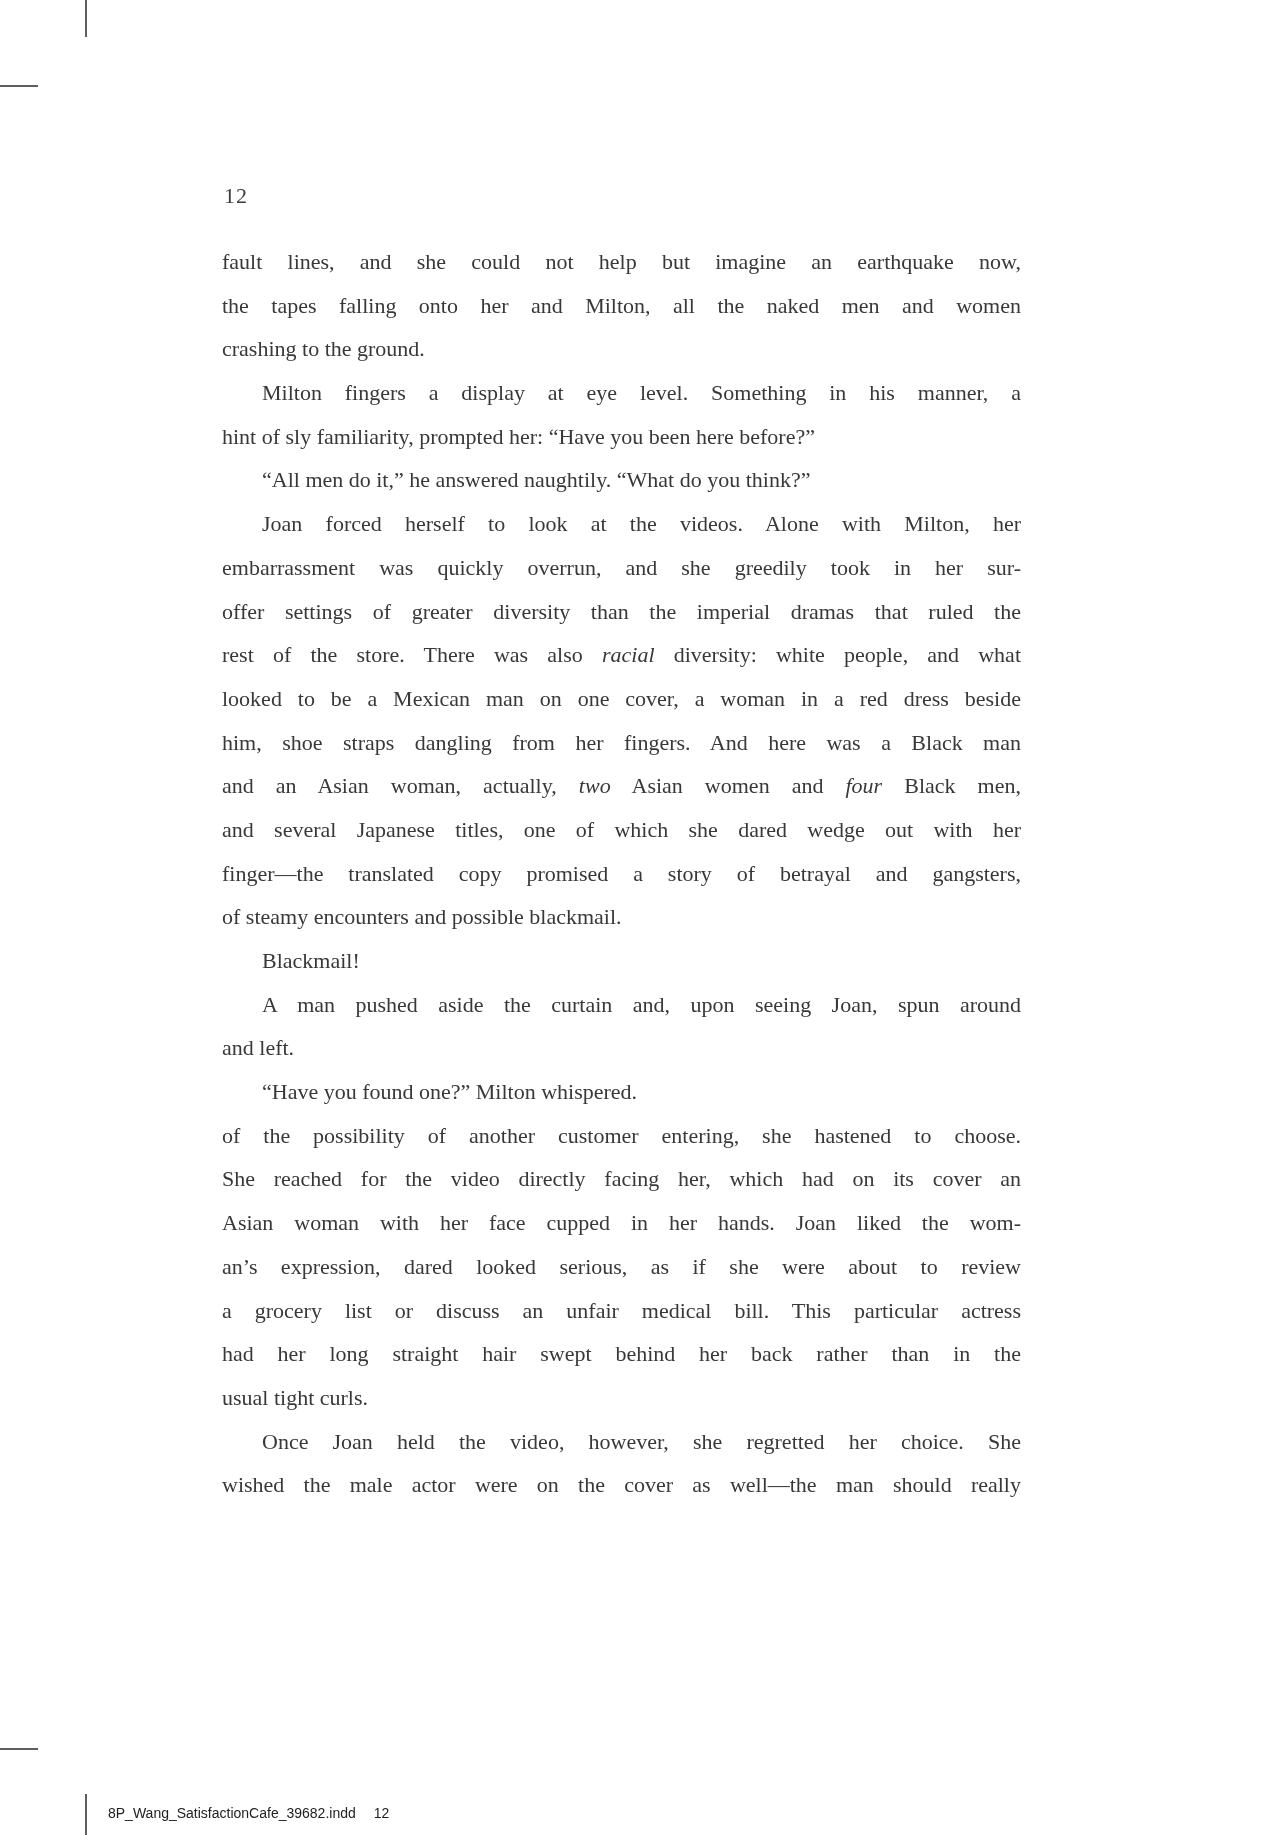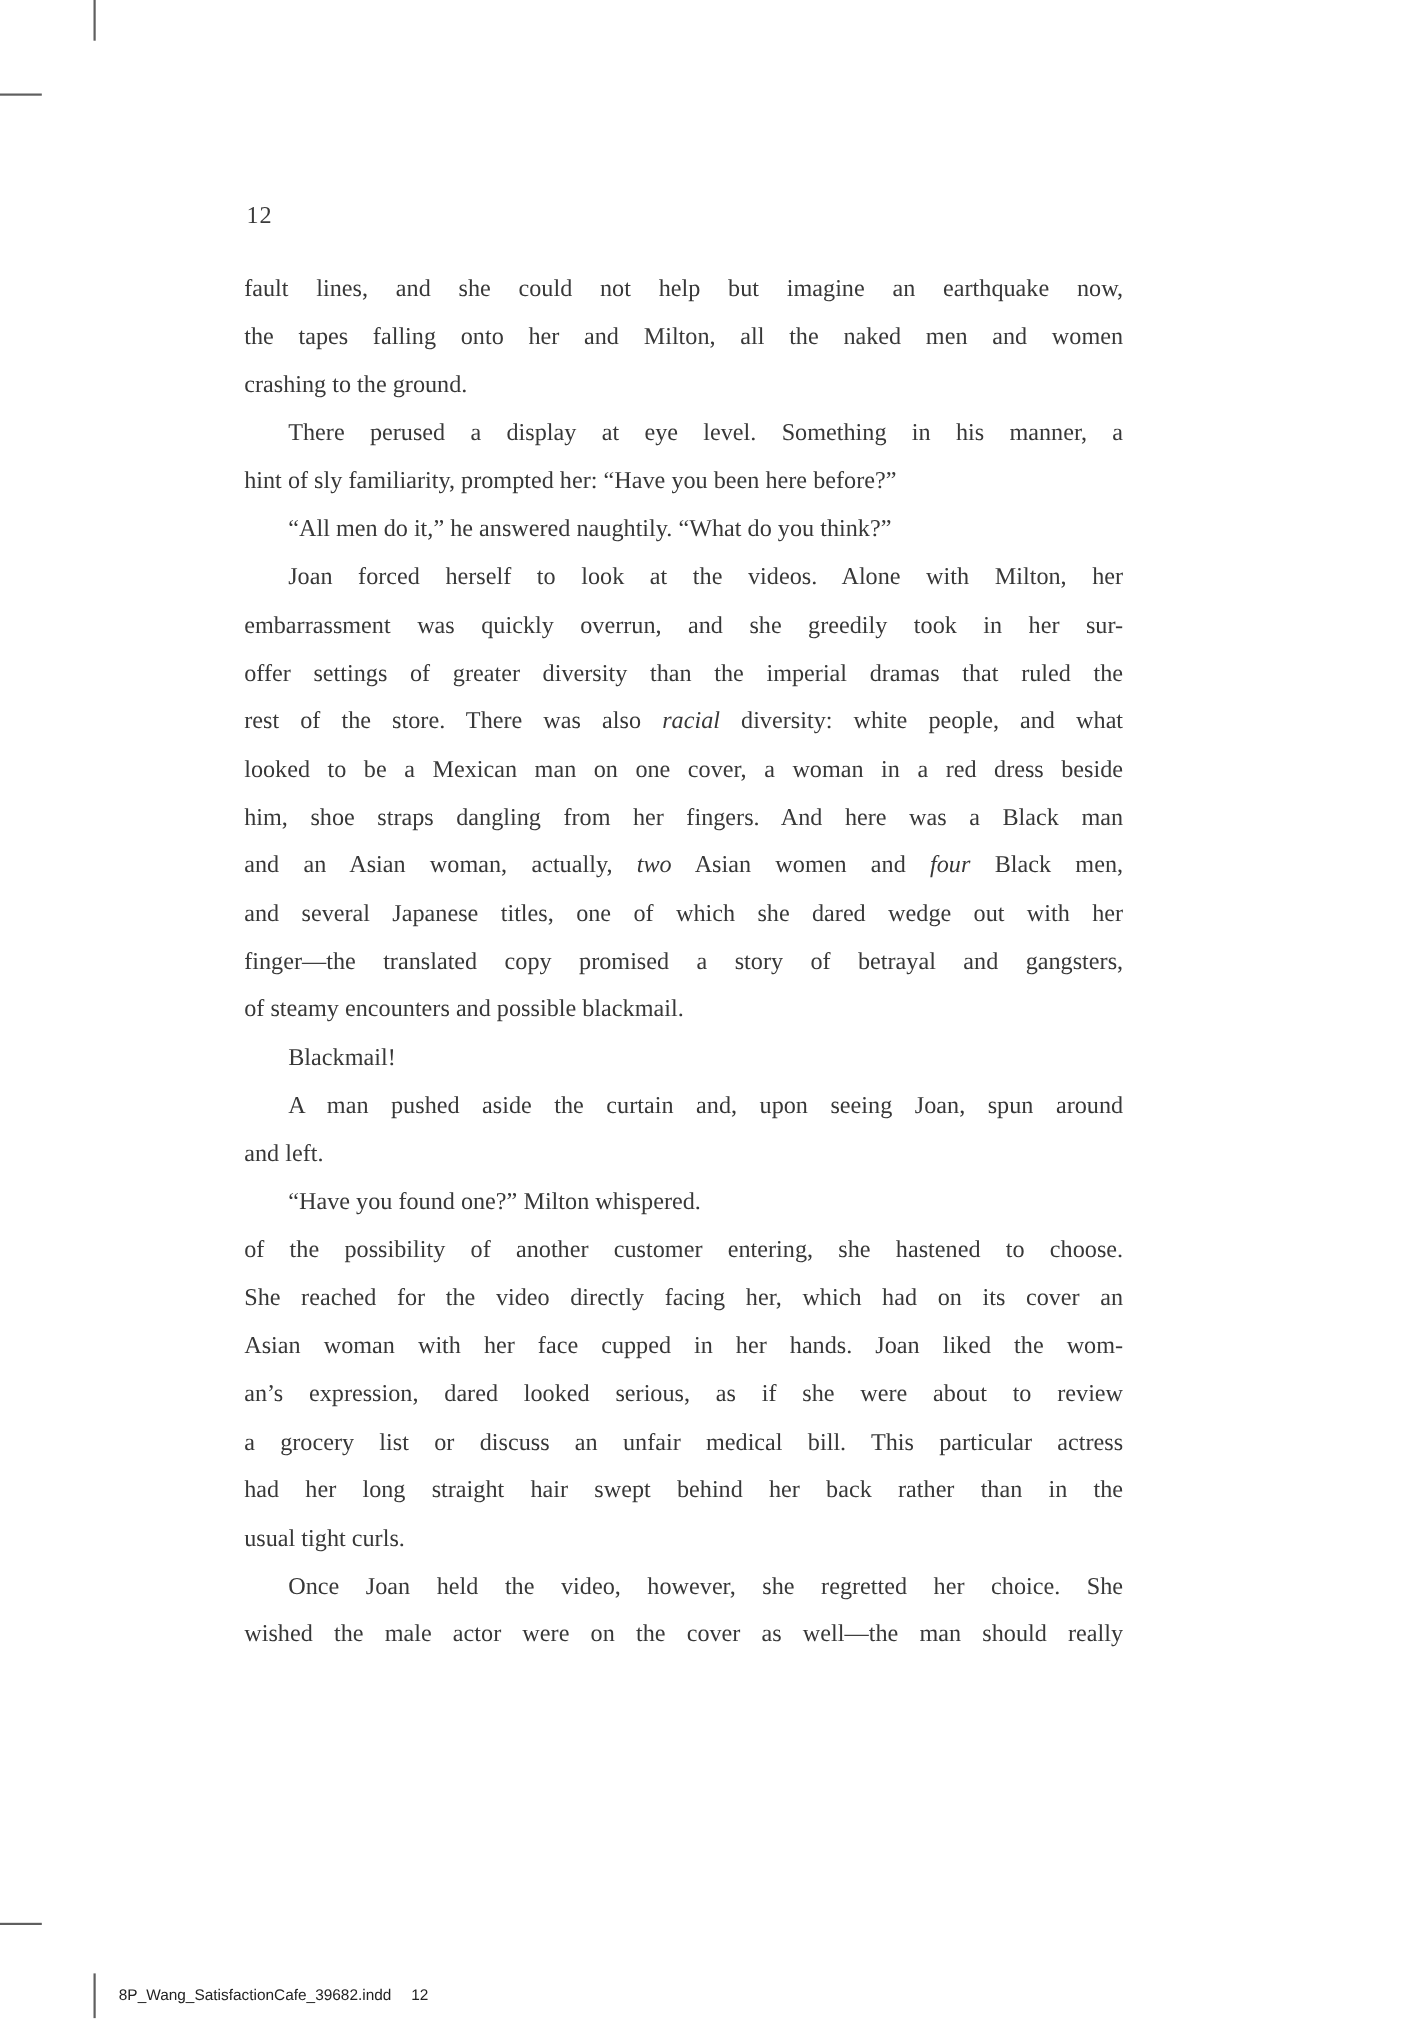--- a/index.html
+++ b/index.html
@@ -110,21 +110,21 @@
   <span class="pagenum">12</span>
 
 
   <div class="body-text">
       <div class="para">
         <div class="line"><span>fault lines, and she could not help but imagine an earthquake now,</span></div>
         <div class="line"><span>the tapes falling onto her and Milton, all the naked men and women</span></div>
         <div class="line last"><span>crashing to the ground.</span></div>
       </div>
       <div class="para">
-        <div class="line indent"><span>There perused a display at eye level. Something in his manner, a</span></div>
+        <div class="line indent"><span>Milton fingers a display at eye level. Something in his manner, a</span></div>
         <div class="line last"><span>hint of sly familiarity, prompted her: “Have you been here before?”</span></div>
       </div>
       <div class="para">
         <div class="line last indent"><span>“All men do it,” he answered naughtily. “What do you think?”</span></div>
       </div>
       <div class="para">
         <div class="line indent"><span>Joan forced herself to look at the videos. Alone with Milton, her</span></div>
         <div class="line"><span>embarrassment was quickly overrun, and she greedily took in her sur-</span></div>
         <div class="line"><span>offer settings of greater diversity than the imperial dramas that ruled the</span></div>
         <div class="line"><span>rest of the store. There was also </span><span class="it">racial</span><span> diversity: white people, and what</span></div>

